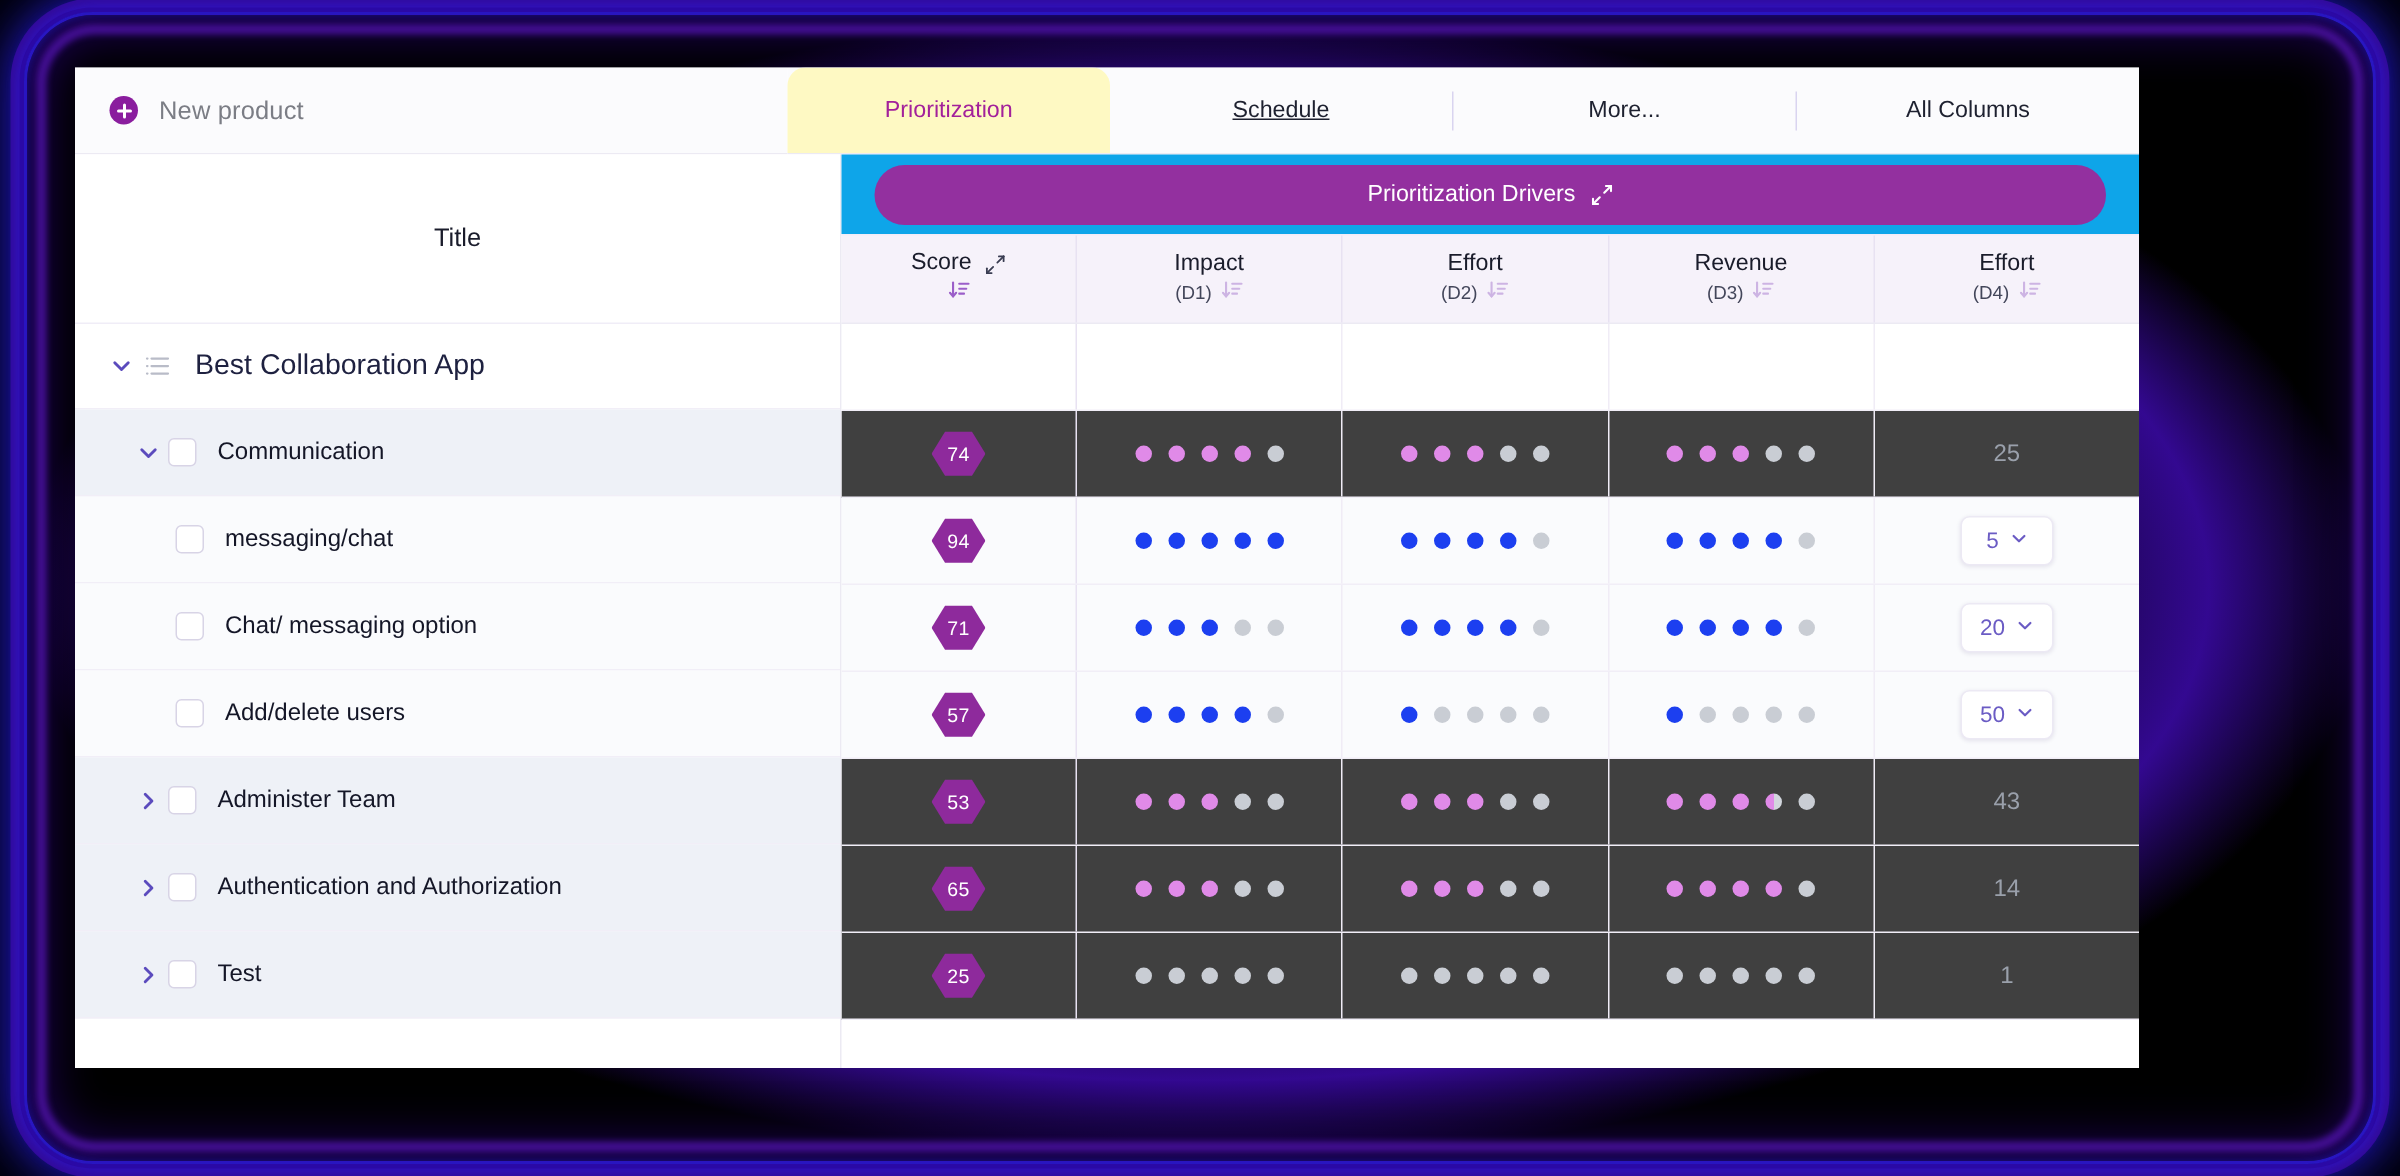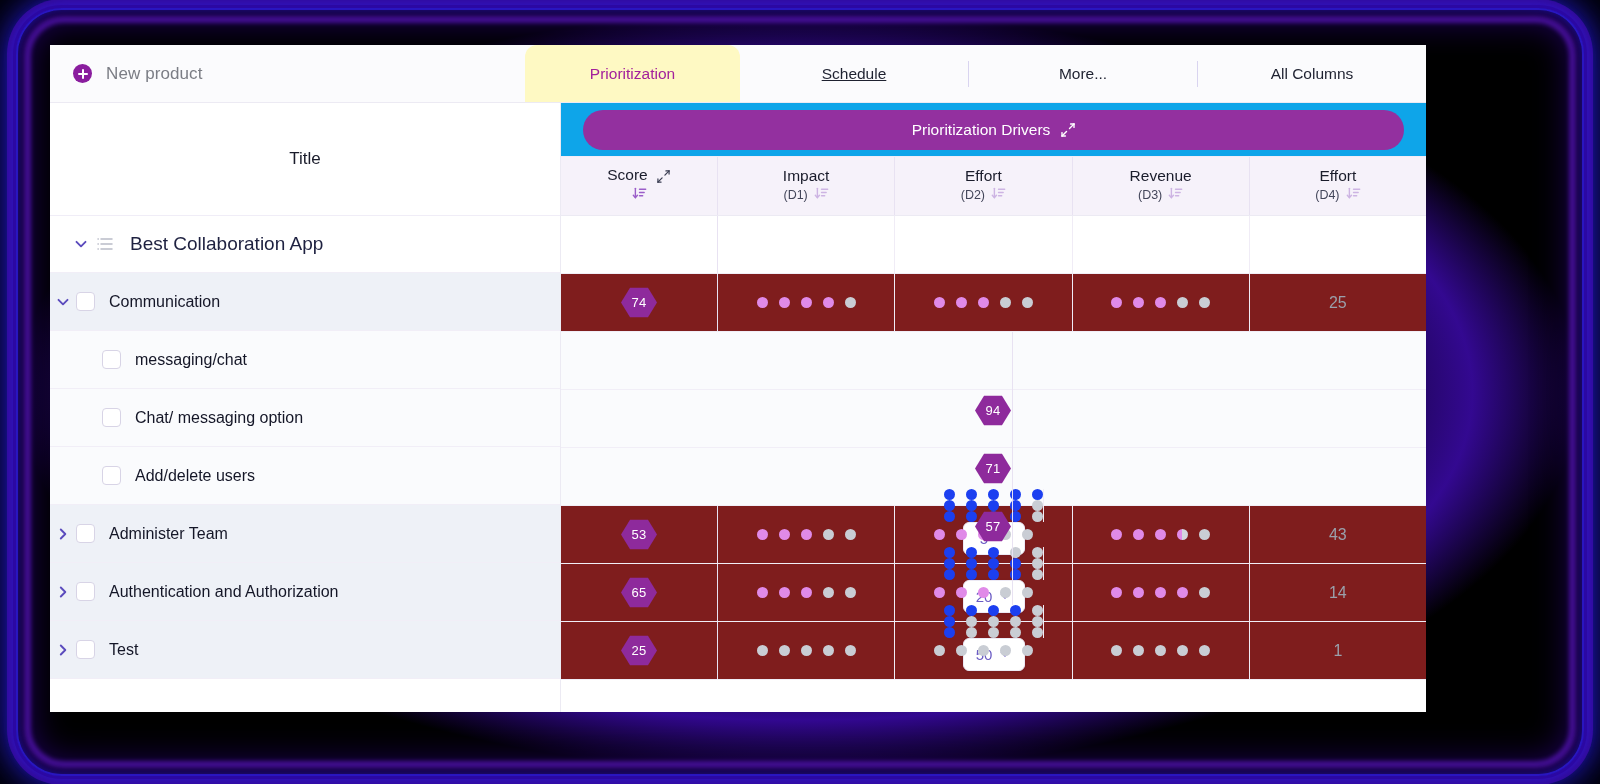--- a/index.html
+++ b/index.html
@@ -173,27 +173,27 @@
   }
   .hamb { width: 22px; flex: 0 0 22px; display:flex; align-items:center; justify-content:center; }
   .cbox {
     width: 19px; height: 19px; flex: 0 0 19px;
     border: 1px solid #d8d4e6; border-radius: 4px; background: #fff;
   }
   .rlabel { font-size: 16px; color: #141627; margin-left: 14px; white-space: nowrap; }
   .rlabel.grouptitle { color: #1e2140; font-size: 19px; }
 
   .ind0 { padding-left: 18px; }
-  .ind1 { }
-  .ind2 { padding-left: 52px; }
+  .ind1 { padding-left: 36px; }
+  .ind2 { padding-left: 67px; }
 
   
   .right-rows .row { border-bottom: 1px solid #f1eef7; background:#ffffff; }
-  .right-rows .row.shaded { background: #7f1d1d; }
-  .right-rows .row.light  { background: #fafbfd; flex-direction: column; }
+  .right-rows .row.shaded { background: #404040; }
+  .right-rows .row.light  { background: #fafbfd; }
 
   .cell {
     flex: 1 1 0; min-width: 0; height: 100%;
     display: flex; align-items: center; justify-content: center;
     border-right: 1px solid #f0ecf6;
   }
   .cell:last-child { border-right: none; }
   .cell.score { border-right: 1px solid #e8e2f2; }
 
   .hexwrap { width: 38px; height: 34px; position: relative; display:flex; align-items:center; justify-content:center;}

